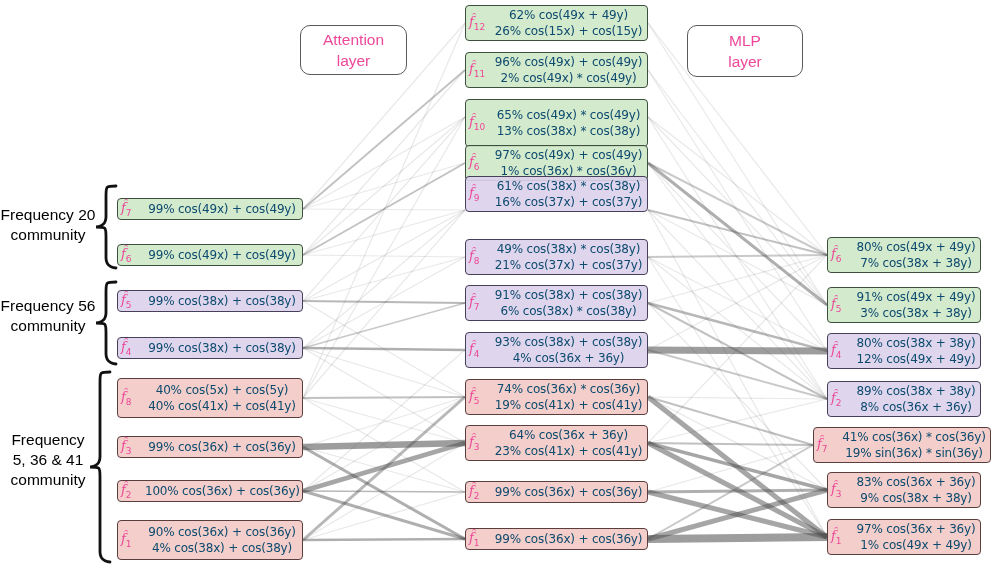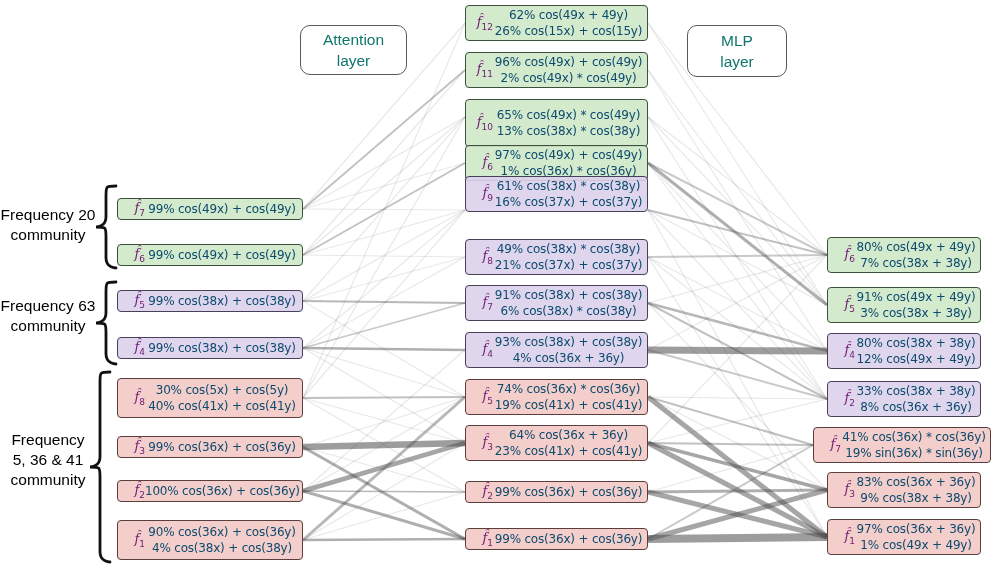--- a/index.html
+++ b/index.html
@@ -1,33 +1,33 @@
 <!DOCTYPE html>
 <html><head>
 <meta charset="utf-8">
 <style>
   html,body{margin:0;padding:0;background:#ffffff;}
   #figure{position:relative;width:998px;height:565px;background:#fff;overflow:hidden;
           font-family:"DejaVu Sans",sans-serif;}
   #edge-layer{position:absolute;left:0;top:0;width:998px;height:565px;}
   .node{position:absolute;display:flex;align-items:center;box-sizing:border-box;
         border:1.8px solid #444;border-radius:4px;padding:0 3px;}
-  .node .fhat{flex:0 0 24px;text-align:right;font-family:"DejaVu Serif",serif;
-        font-style:italic;font-size:13px;color:#701a75;}
+  .node .fhat{flex:0 0 24px;text-align:left;font-family:"DejaVu Serif",serif;
+        font-style:italic;font-size:13px;color:#ec4899;}
   .node .fhat sub{font-size:9px;font-style:normal;font-family:"DejaVu Sans",sans-serif;}
   .node .lines{flex:1;text-align:center;font-size:12px;line-height:16px;color:#0c4a6e;
         letter-spacing:-0.2px;white-space:nowrap;}
   .node.single .lines{line-height:18px;}
   .green{background:rgba(207,232,200,0.90);border-color:#3d4f3d;}
   .purple{background:rgba(220,210,236,0.90);border-color:#46405a;}
   .pink{background:rgba(242,201,196,0.90);border-color:#5a3e3e;}
   .layer-label{position:absolute;box-sizing:border-box;background:#fff;
         border:1.4px solid #5a5a5a;border-radius:10px;text-align:center;
         font-family:"Liberation Sans",sans-serif;font-size:15.5px;line-height:21px;
-        color:#0f766e;display:flex;flex-direction:column;justify-content:center;}
+        color:#ec4899;display:flex;flex-direction:column;justify-content:center;}
   .community-label{position:absolute;text-align:center;
         font-family:"Liberation Sans",sans-serif;font-size:15.5px;line-height:20px;color:#000;}
 </style>
 </head>
 <body>
 
 <div id="figure">
   <svg id="edge-layer" width="998" height="565" viewBox="0 0 998 565">
       <line x1="303" y1="209" x2="465" y2="23" stroke="#4d4d4d" stroke-width="1.2" stroke-opacity="0.13"></line>
       <line x1="303" y1="209" x2="465" y2="117" stroke="#4d4d4d" stroke-width="1.2" stroke-opacity="0.13"></line>
@@ -112,31 +112,31 @@
       <line x1="648" y1="539" x2="827" y2="537" stroke="#4d4d4d" stroke-width="8" stroke-opacity="0.55"></line>
       <path d="M 116 186 C 106 186 106 186 106 196 L 106 217 C 106 227 96 227 96 227 C 106 227 106 227 106 237 L 106 258 C 106 268 116 268 116 268" fill="none" stroke="#111111" stroke-width="2.8" stroke-linecap="round"></path>
       <path d="M 116 282 C 106 282 106 282 106 292 L 106 313 C 106 323 96 323 96 323 C 106 323 106 323 106 333 L 106 354 C 106 364 116 364 116 364" fill="none" stroke="#111111" stroke-width="2.8" stroke-linecap="round"></path>
       <path d="M 110 372 C 100 372 100 372 100 382 L 100 457 C 100 467 90 467 90 467 C 100 467 100 467 100 477 L 100 552 C 100 562 110 562 110 562" fill="none" stroke="#111111" stroke-width="2.8" stroke-linecap="round"></path>
     </svg>
 
   <div class="layer-label" id="attention-box" style="left: 300px; top: 25px; width: 107px; height: 50px;">
     <div>Attention</div>
     <div>layer</div>
   </div>
-  <div class="layer-label" id="mlp-box" style="left: 687px; top: 25px; width: 100px; height: 52px;">
+  <div class="layer-label" id="mlp-box" style="left: 687px; top: 25px; width: 116px; height: 52px;">
     <div>MLP</div>
     <div>layer</div>
   </div>
 
   <div class="community-label" id="community-1" style="left: 0px; top: 205px; width: 96px;">
     <div>Frequency 20</div>
     <div>community</div>
   </div>
   <div class="community-label" id="community-2" style="left: 0px; top: 296px; width: 96px;">
-    <div>Frequency 63</div>
+    <div>Frequency 56</div>
     <div>community</div>
   </div>
   <div class="community-label" id="community-3" style="left: 0px; top: 430px; width: 96px;">
     <div>Frequency</div>
     <div>5, 36 &amp; 41</div>
     <div>community</div>
   </div>
 <div class="node green single" style="left: 117px; top: 198px; width: 186px; height: 22px;">
       <span class="fhat">f̂<sub>7</sub></span>
       <span class="lines">
@@ -157,21 +157,21 @@
     </div>
     <div class="node purple single" style="left: 117px; top: 337px; width: 186px; height: 22px;">
       <span class="fhat">f̂<sub>4</sub></span>
       <span class="lines">
         <div>99% cos(38x) + cos(38y)</div>
       </span>
     </div>
     <div class="node pink" style="left: 117px; top: 378px; width: 186px; height: 40px;">
       <span class="fhat">f̂<sub>8</sub></span>
       <span class="lines">
-        <div>30% cos(5x) + cos(5y)</div>
+        <div>40% cos(5x) + cos(5y)</div>
         <div>40% cos(41x) + cos(41y)</div>
       </span>
     </div>
     <div class="node pink single" style="left: 117px; top: 436px; width: 186px; height: 22px;">
       <span class="fhat">f̂<sub>3</sub></span>
       <span class="lines">
         <div>99% cos(36x) + cos(36y)</div>
       </span>
     </div>
     <div class="node pink single" style="left: 117px; top: 480px; width: 186px; height: 22px;">
@@ -286,21 +286,21 @@
     <div class="node purple" style="left: 827px; top: 333px; width: 154px; height: 36px;">
       <span class="fhat">f̂<sub>4</sub></span>
       <span class="lines">
         <div>80% cos(38x + 38y)</div>
         <div>12% cos(49x + 49y)</div>
       </span>
     </div>
     <div class="node purple" style="left: 827px; top: 381px; width: 154px; height: 36px;">
       <span class="fhat">f̂<sub>2</sub></span>
       <span class="lines">
-        <div>33% cos(38x + 38y)</div>
+        <div>89% cos(38x + 38y)</div>
         <div>8% cos(36x + 36y)</div>
       </span>
     </div>
     <div class="node pink" style="left: 813px; top: 427px; width: 178px; height: 36px;">
       <span class="fhat">f̂<sub>7</sub></span>
       <span class="lines">
         <div>41% cos(36x) * cos(36y)</div>
         <div>19% sin(36x) * sin(36y)</div>
       </span>
     </div>

